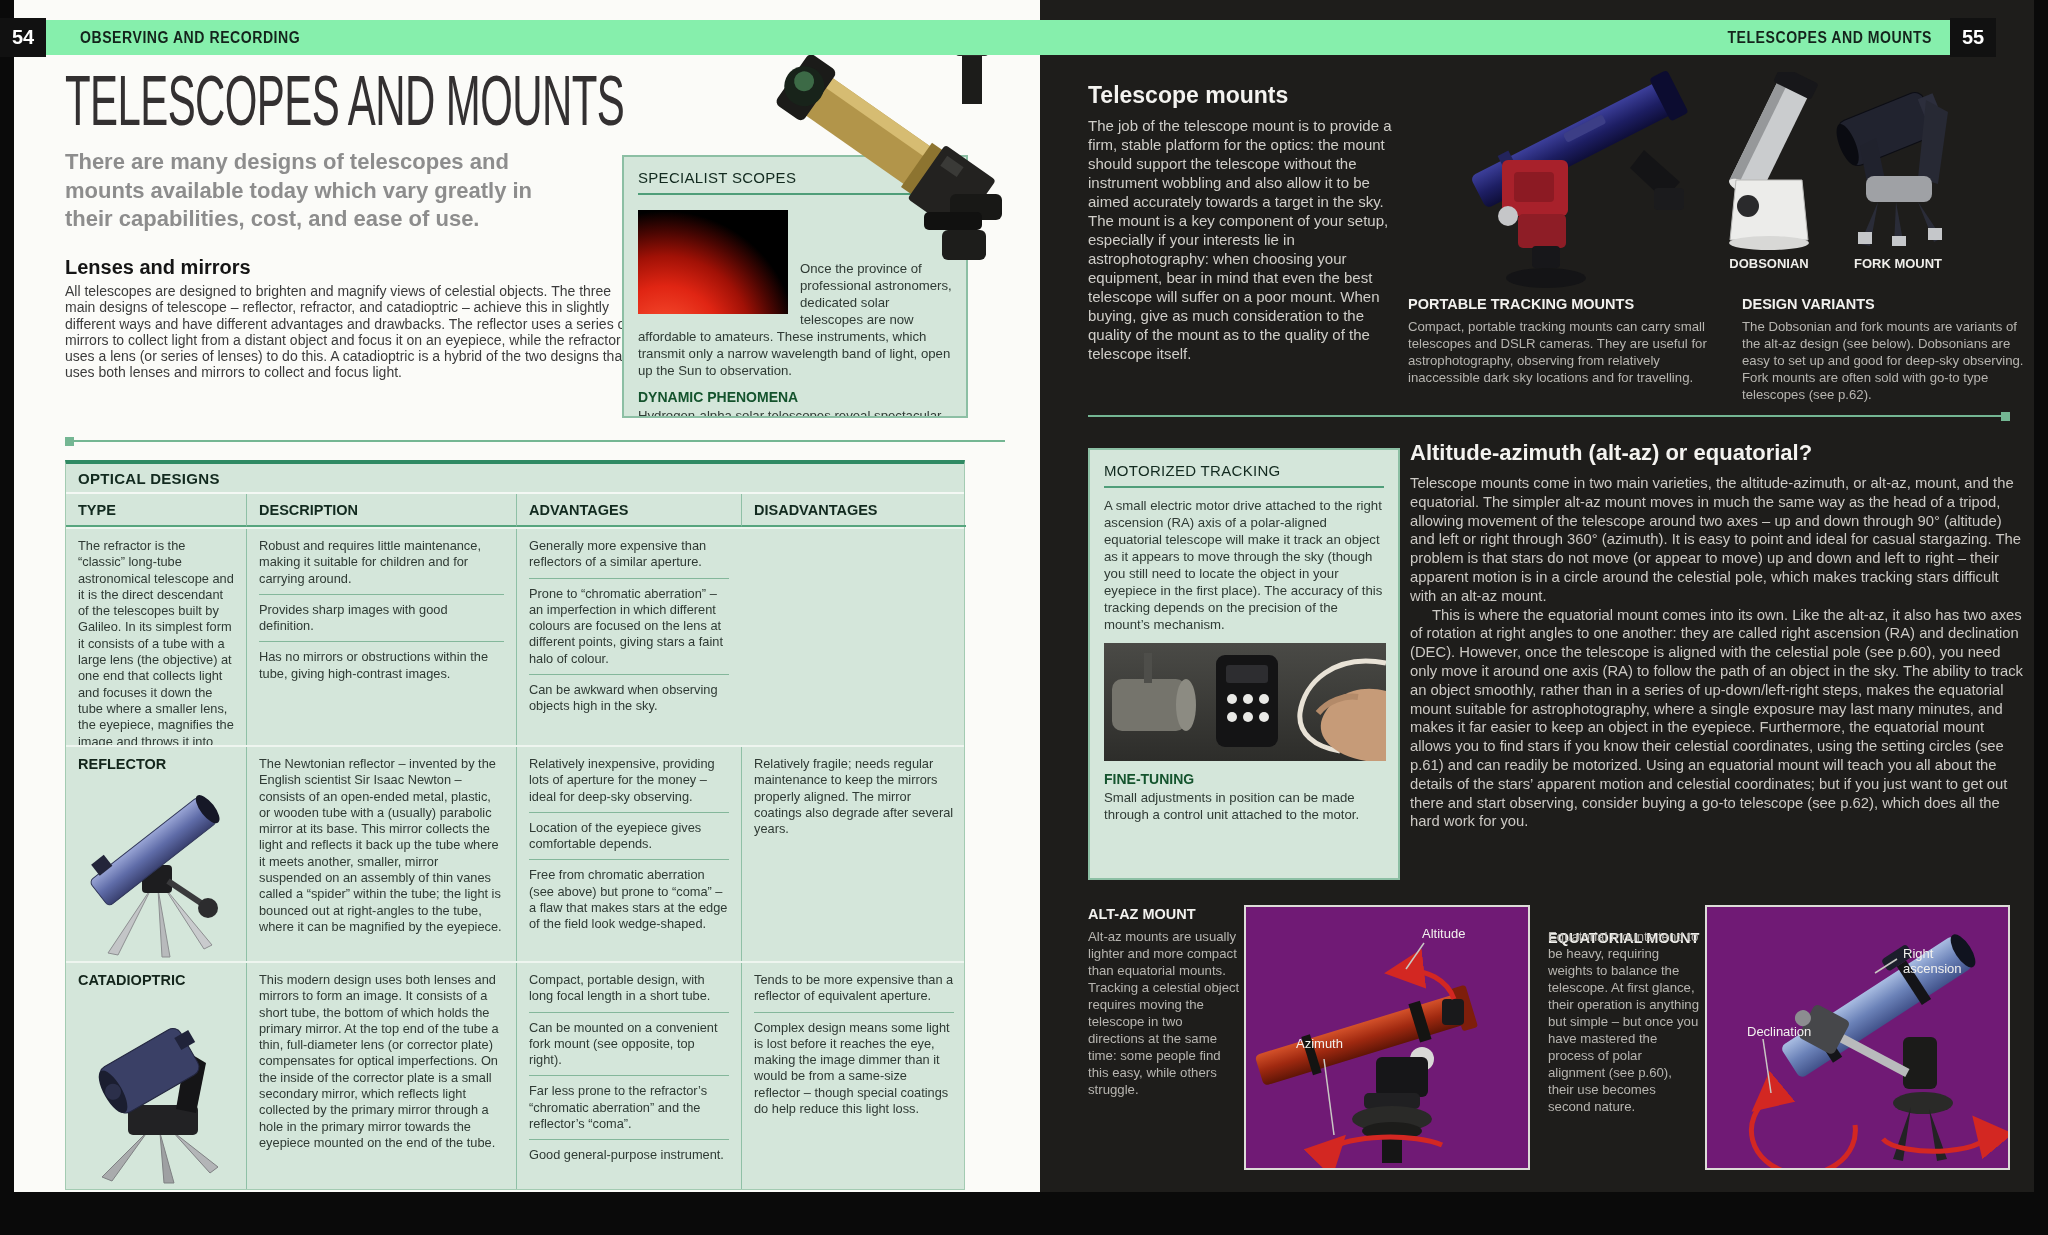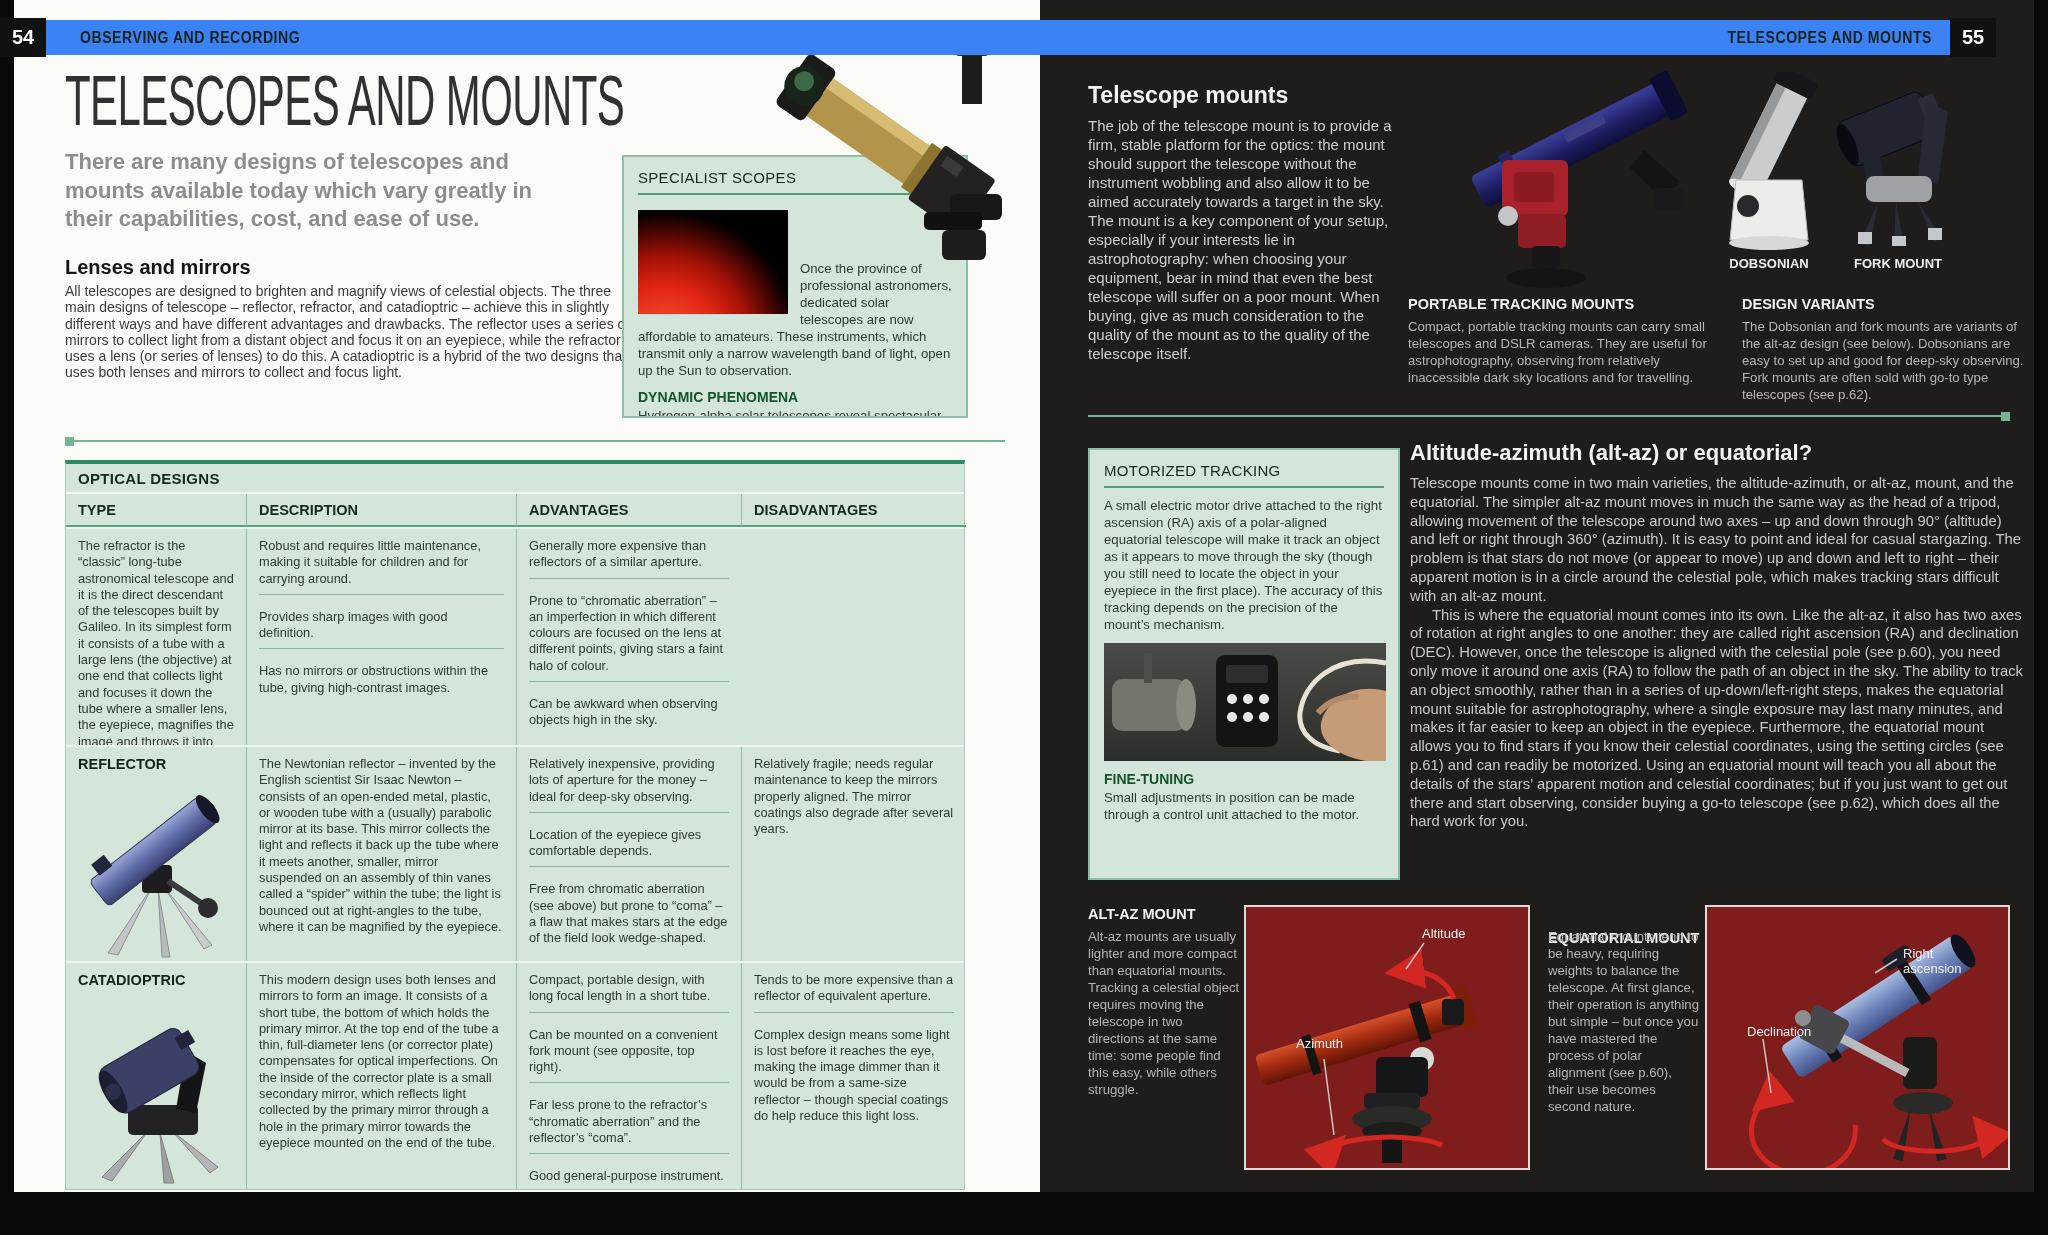--- a/index.html
+++ b/index.html
@@ -7,21 +7,21 @@
   .spread{position:relative;width:2048px;height:1235px;background:#0a0a0a;overflow:hidden;
           font-family:"Liberation Sans", sans-serif;}
   
   .page-left{position:absolute;left:14px;top:0;width:1026px;height:1192px;background:#fbfbf8;}
   .page-right{position:absolute;left:1040px;top:0;width:994px;height:1235px;background:#1e1d1b;}
   .bottom-strip{position:absolute;left:0;top:1192px;width:2048px;height:43px;background:#0a0a0a;}
 
   
   .num-box{position:absolute;top:18px;width:46px;height:39px;background:#111;color:#fff;
            font-weight:bold;font-size:20px;display:flex;align-items:center;justify-content:center;}
-  .band{position:absolute;top:20px;height:35px;background:#3b82f6;display:flex;align-items:center;}
+  .band{position:absolute;top:20px;height:35px;background:#86efac;display:flex;align-items:center;}
   .band-label{font-weight:bold;font-size:16px;letter-spacing:.6px;color:#14241c;transform:scaleX(.88);transform-origin:left;}
   .band-label.right{transform-origin:right;width:100%;text-align:right;}
 
   
   .big-title{position:absolute;left:51px;top:66px;font-size:70px;color:#333031;white-space:nowrap;
              letter-spacing:-1px;transform:scaleX(.60);transform-origin:left top;line-height:1;}
   .intro{position:absolute;left:51px;top:148px;width:500px;font-size:22px;font-weight:bold;
          color:#8d8d8d;line-height:1.3;}
   .sub-head{position:absolute;left:51px;top:256px;font-size:20px;font-weight:bold;color:#151515;}
   .lenses-body{position:absolute;left:51px;top:283px;width:566px;font-size:14px;line-height:16.3px;color:#3b3b3b;}
@@ -47,36 +47,36 @@
           border:1px solid #a3cbb2;border-top:4px solid #2f8a63;}
   .otable-title{padding:6px 12px 5px 12px;font-size:15px;font-weight:bold;letter-spacing:.3px;
                 color:#122a1f;border-bottom:2px solid #f4f8f4;}
   .orow{display:grid;grid-template-columns:180px 270px 225px 225px;}
   .orow.hdr .ocell{font-size:14.5px;font-weight:bold;color:#122a1f;padding:8px 12px 7px 12px;
                    border-bottom:2px solid #57a57e;}
   .ocell{padding:9px 12px;border-left:1.5px solid #8fc0a6;overflow:hidden;position:relative;}
   .ocell:first-child{border-left:none;}
   .orow.body{border-top:2px solid #eef5ef;}
   .ocell p{margin:0;font-size:12.8px;line-height:16.3px;color:#2f3a34;}
-  .ocell p + p{border-top:1px solid #84b79b;margin-top:7px;padding-top:14px;}
+  .ocell p + p{border-top:1px solid #84b79b;margin-top:7px;padding-top:7px;}
   .type-label{font-size:14.5px;font-weight:bold;color:#13251b;}
   .type-art{position:absolute;left:2px;top:30px;}
   .r1{height:218px;}.r2{height:216px;}.r3{height:228px;}
 
   
   .rp-head{position:absolute;font-size:23px;font-weight:bold;color:#f4f3f0;margin:0;}
   .rp-body{position:absolute;font-size:15px;line-height:19px;color:#d0cec9;margin:0;}
   .cap-title{position:absolute;font-size:14.5px;font-weight:bold;color:#f2f1ee;}
   .cap-body{position:absolute;font-size:13.2px;line-height:17px;color:#b7b5b0;}
   .photo-label{position:absolute;font-size:13px;font-weight:bold;color:#efeeea;text-align:center;}
   .altaz-head{position:absolute;left:370px;top:440px;font-size:22px;font-weight:bold;color:#f4f3f0;margin:0;}
   .altaz-text{position:absolute;left:370px;top:474px;width:614px;font-size:14.8px;line-height:18.8px;color:#ccc9c4;}
   .altaz-text p{margin:0;}
   .altaz-text p.ind{text-indent:22px;}
-  .diagram{position:absolute;top:905px;height:265px;background:#7f1d1d;border:2px solid #dddcd8;overflow:hidden;}
+  .diagram{position:absolute;top:905px;height:265px;background:#701a75;border:2px solid #dddcd8;overflow:hidden;}
   .dg-label{position:absolute;font-size:13px;color:#f2f1ee;line-height:1.15;}
 
   svg{display:block;}
 </style>
 </head>
 <body>
 
 <div class="spread">
 
   <div class="page-left">

